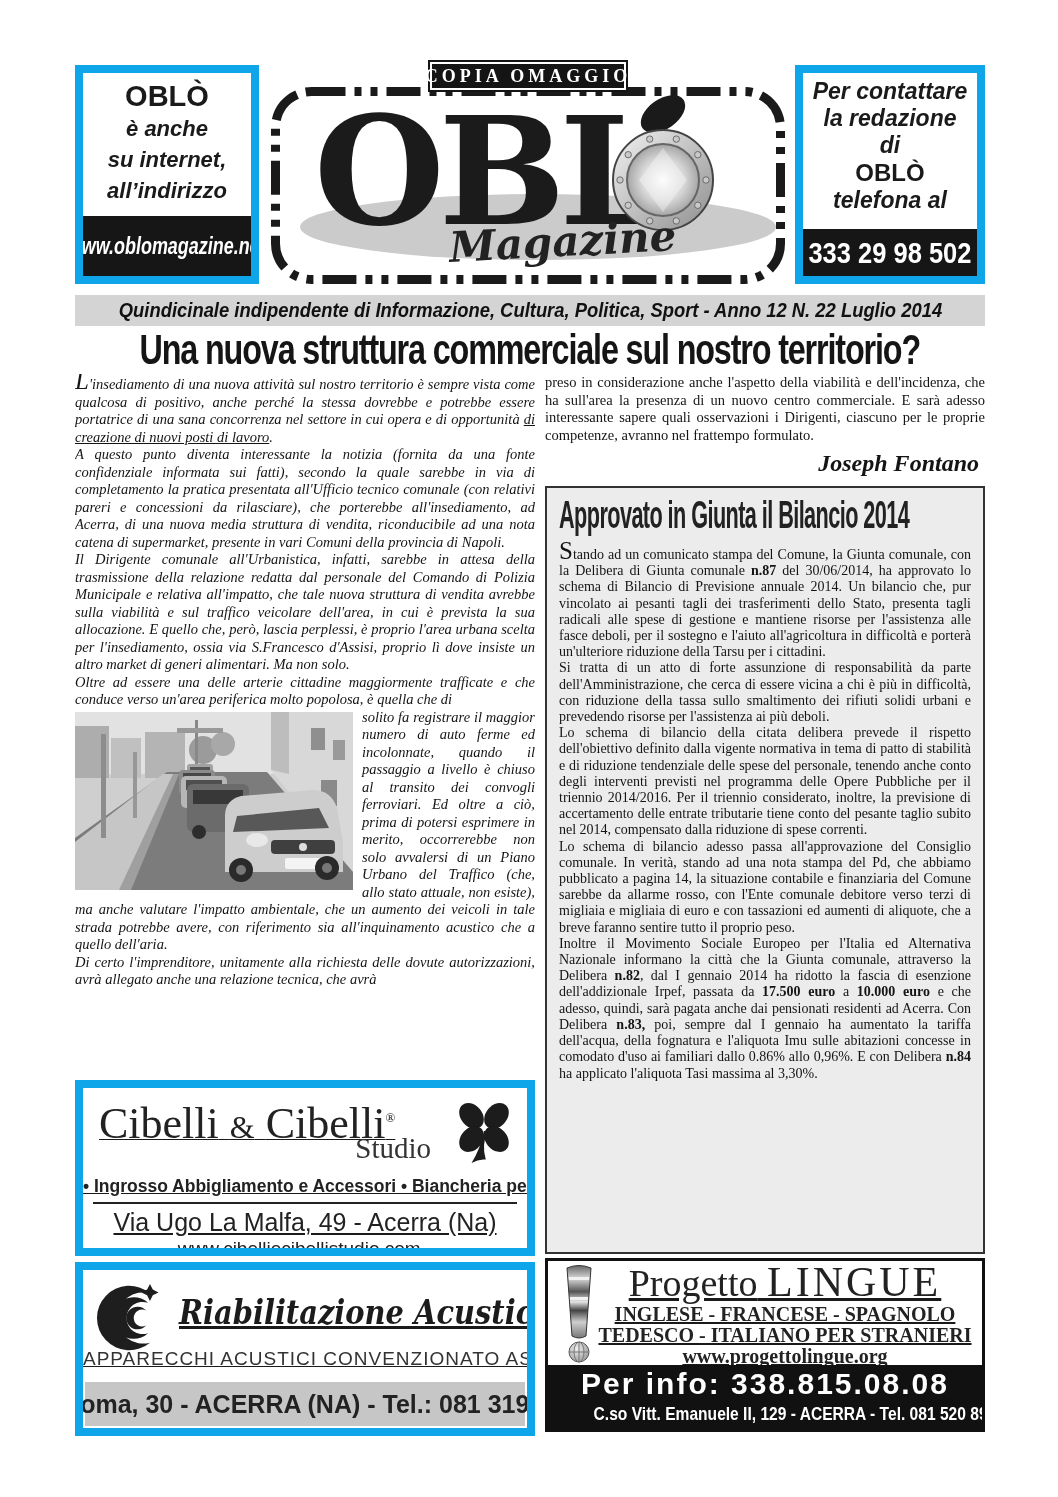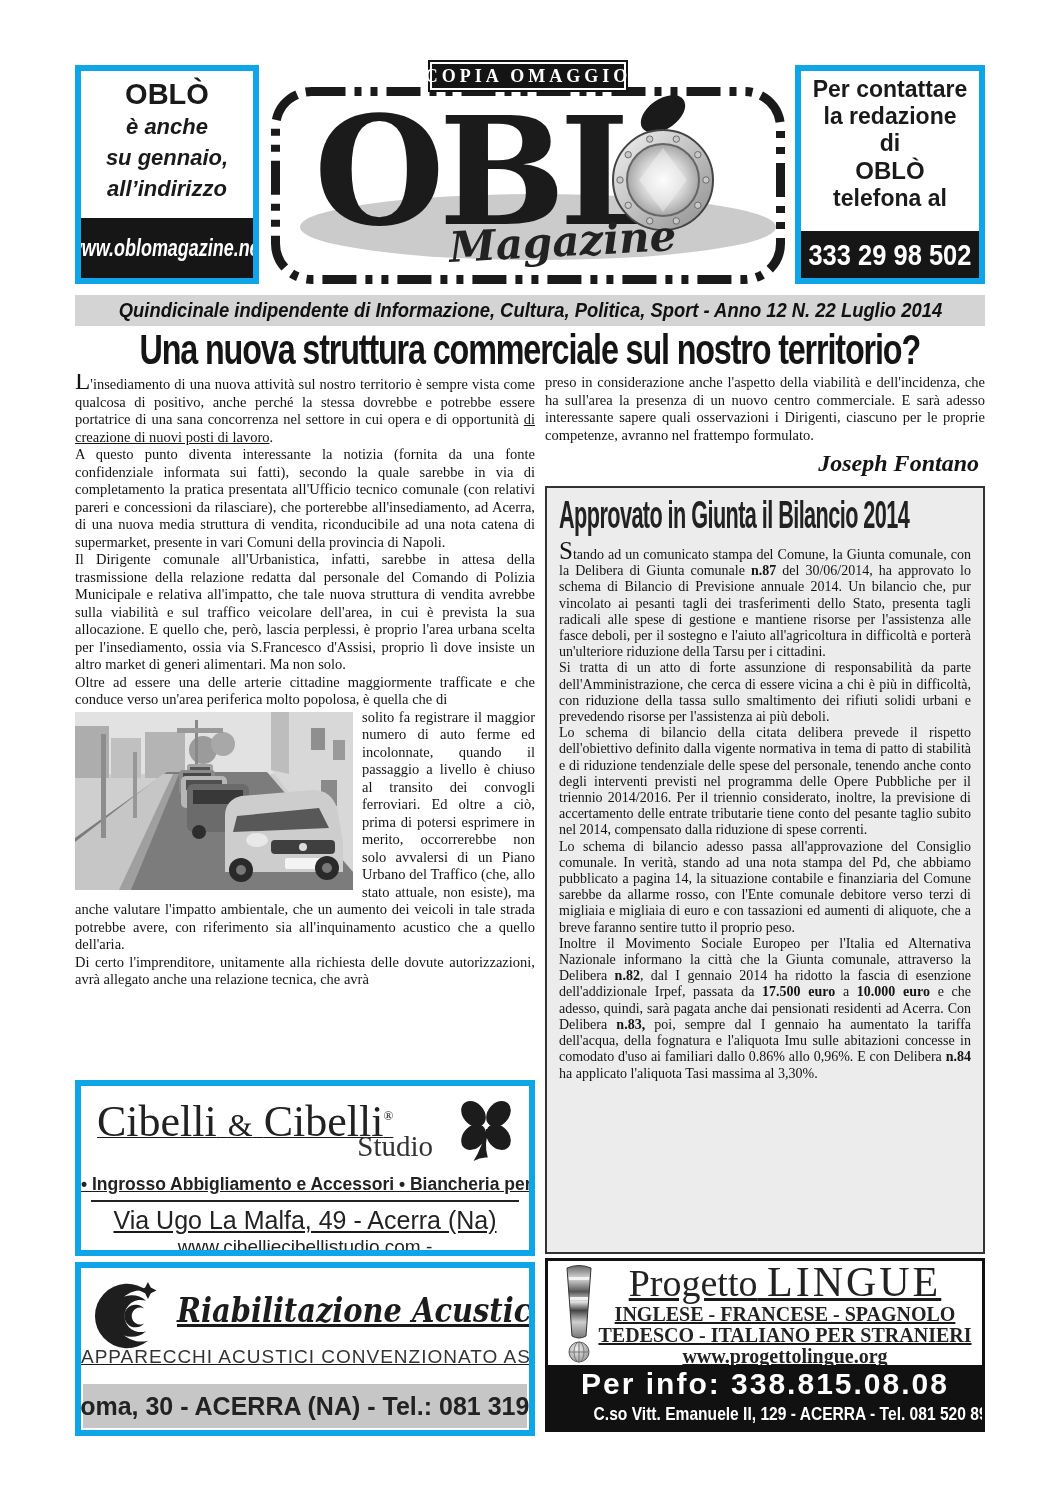--- a/index.html
+++ b/index.html
@@ -1,18 +1,18 @@
 <!DOCTYPE html>
 <html><head>
 <meta charset="utf-8">
 <style>
   html,body{margin:0;padding:0;background:#9a9a9a;}
   .page{position:relative;width:1058px;height:1497px;background:#fff;margin:0 auto;
         overflow:hidden;color:#1a1a1a;font-family:"Liberation Serif",serif;}
-  .box{position:absolute;border:6px solid #0ea5e9;box-sizing:border-box;background:#fff;}
+  .box{position:absolute;border:8px solid #0ea5e9;box-sizing:border-box;background:#fff;}
 
   
   #left-box{left:75px;top:65px;width:184px;height:219px;text-align:center;}
   #left-box .bt{display:block;font-family:"Liberation Sans",sans-serif;font-weight:bold;
                 font-size:29px;line-height:34px;margin-top:6px;}
   #left-box .bi{display:block;font-family:"Liberation Sans",sans-serif;font-weight:bold;
                 font-style:italic;font-size:22px;line-height:31px;}
   .blackstrip{position:absolute;left:0;right:0;bottom:0;background:#161616;color:#fff;
               display:flex;align-items:center;justify-content:center;overflow:hidden;}
   #left-url{height:60px;}
@@ -23,42 +23,42 @@
   #logo-box svg{position:absolute;left:0;top:0;width:100%;height:100%;}
 
   #banner{position:absolute;left:430px;top:62px;width:196px;height:28px;background:#141414;
           border:2px solid #fff;box-shadow:0 0 0 2px #141414;box-sizing:border-box;
           display:flex;align-items:center;justify-content:center;z-index:3;}
   #banner span{font-family:"Liberation Serif",serif;font-weight:bold;font-size:18px;
                color:#fff;letter-spacing:4px;white-space:nowrap;}
 
   #right-box{left:795px;top:65px;width:190px;height:219px;text-align:center;}
   #right-box .bi{display:block;font-family:"Liberation Sans",sans-serif;font-weight:bold;
-                 font-size:23px;line-height:27px;}
+                 font-style:italic;font-size:23px;line-height:27px;}
   #right-box .bt{display:block;font-family:"Liberation Sans",sans-serif;font-weight:bold;
                  font-size:24px;line-height:28px;}
   #right-box .pad{padding-top:5px;}
   #right-phone{height:47px;}
   #right-phone span{font-family:"Liberation Sans",sans-serif;font-weight:bold;font-size:30px;
                     white-space:nowrap;transform:scaleX(.85);}
 
   #tagline{position:absolute;left:75px;top:295px;width:910px;height:31px;background:#d4d4d4;
            display:flex;align-items:center;justify-content:center;text-align:center;}
   #tagline span{font-family:"Liberation Sans",sans-serif;font-weight:bold;font-style:italic;
                 font-size:20px;white-space:nowrap;transform:scaleX(.92);color:#111;}
 
   #headline{position:absolute;left:75px;top:327px;width:910px;height:46px;
             display:flex;align-items:center;justify-content:center;}
   #headline span{font-family:"Liberation Sans",sans-serif;font-weight:bold;font-size:42px;
                  letter-spacing:-1.5px;white-space:nowrap;transform:scaleX(.77);color:#151515;}
 
   
   .col{position:absolute;font-size:14.5px;line-height:17.5px;text-align:justify;color:#141414;}
   .col p{margin:0;}
-  #col-left{left:75px;top:374px;width:460px;height:702px;overflow:hidden;}
+  #col-left{left:75px;top:374px;width:460px;height:702px;overflow:hidden;font-style:italic;}
   #col-right{left:545px;top:374px;width:440px;height:880px;overflow:hidden;
              display:flex;flex-direction:column;}
   .dropcap{font-size:25px;line-height:14px;}
   .u{text-decoration:underline;}
   #photo{float:left;width:278px;height:178px;margin:3px 9px 2px 0;}
   .clearp{clear:left;}
   #byline{text-align:right;font-weight:bold;font-style:italic;font-size:24px;line-height:30px;
           margin:4px 6px 8px 0;flex:none;}
 
   #bilancio{flex:1 1 auto;background:#ececec;border:2px solid #333;box-sizing:border-box;
@@ -113,21 +113,21 @@
             font-size:19px;line-height:22px;white-space:nowrap;transform:scaleX(.82);}
 </style>
 </head>
 <body>
 
 <div class="page">
 
   <div class="box" id="left-box">
     <span class="bt">OBLÒ</span>
     <span class="bi">è anche</span>
-    <span class="bi">su gennaio,</span>
+    <span class="bi">su internet,</span>
     <span class="bi">all’indirizzo</span>
     <div class="blackstrip" id="left-url">
       <span>www.oblomagazine.net</span>
     </div>
   </div>
 
   <div id="logo-box">
     <svg viewBox="0 0 516 199">
       <defs>
         <linearGradient id="ringG" x1="0" y1="0" x2="1" y2="1">

